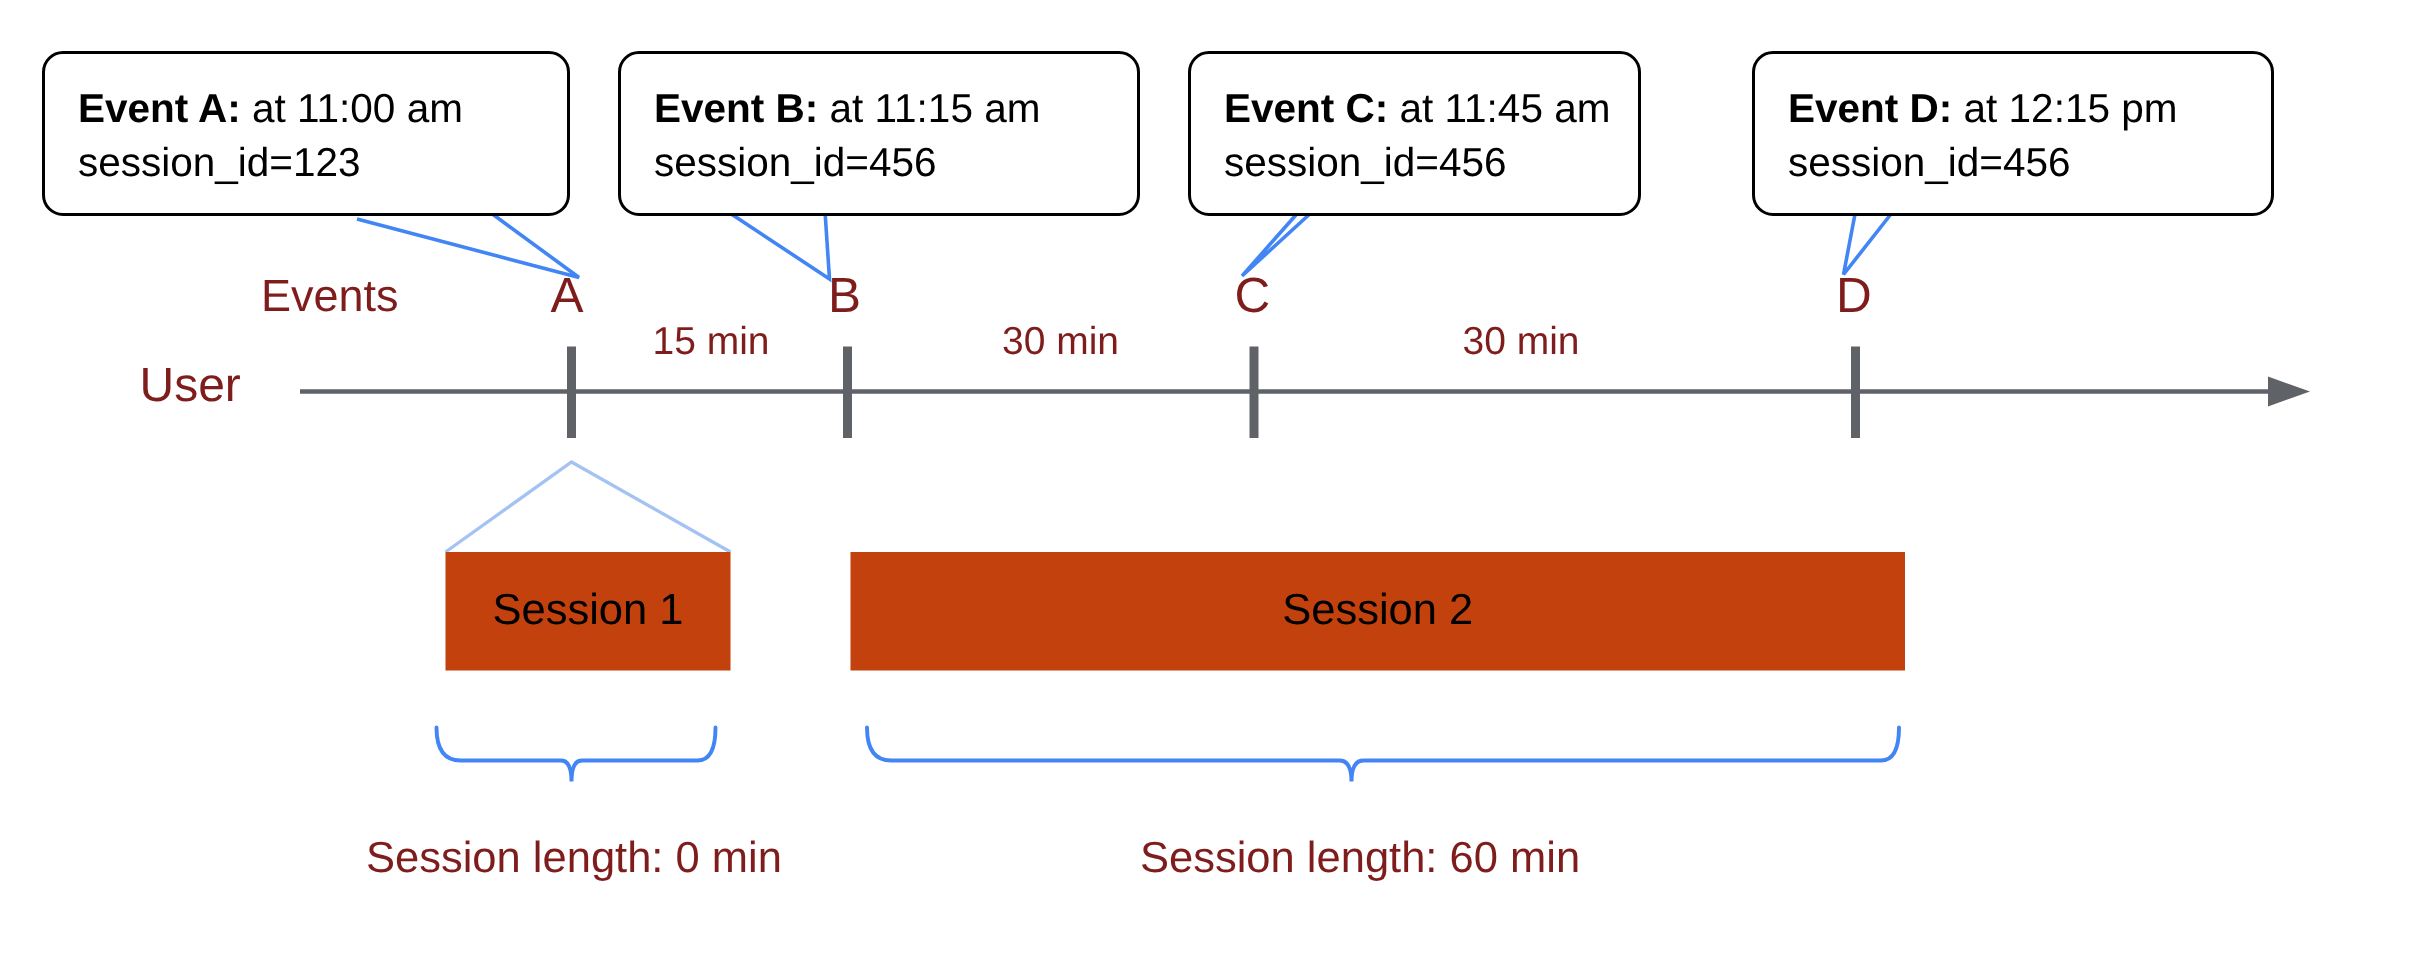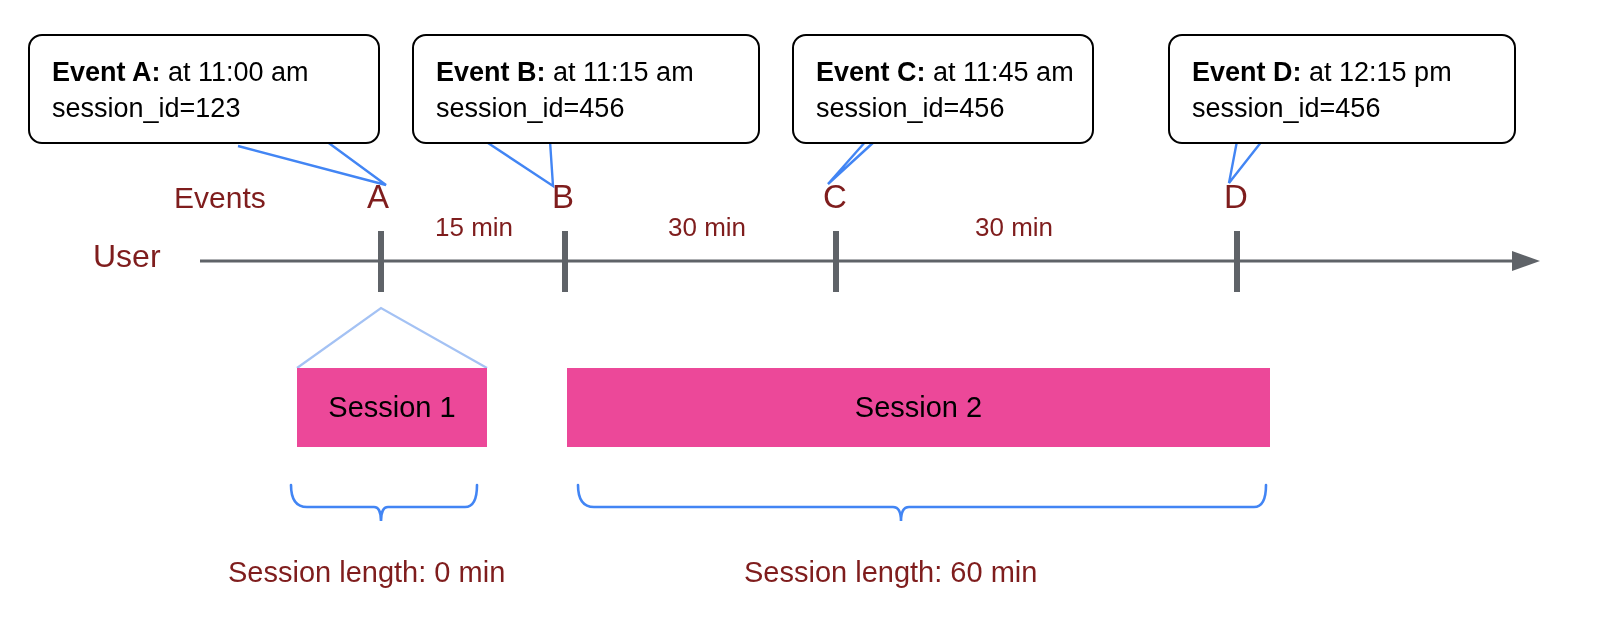--- a/index.html
+++ b/index.html
@@ -57,25 +57,26 @@
     font-size: 32px;
   }
   .lbl-marker {
     font-size: 33px;
   }
   .lbl-gap {
     font-size: 26px;
   }
   .lbl-sesslen {
     font-size: 29px;
+    margin-left: 16px;
   }
   
   .session-box {
     position: absolute;
-    background: #ec4899;
+    background: #c2410c;
     display: flex;
     align-items: center;
     justify-content: center;
     font-size: 29px;
     color: #000000;
   }
 </style>
 </head>
 <body>
 

